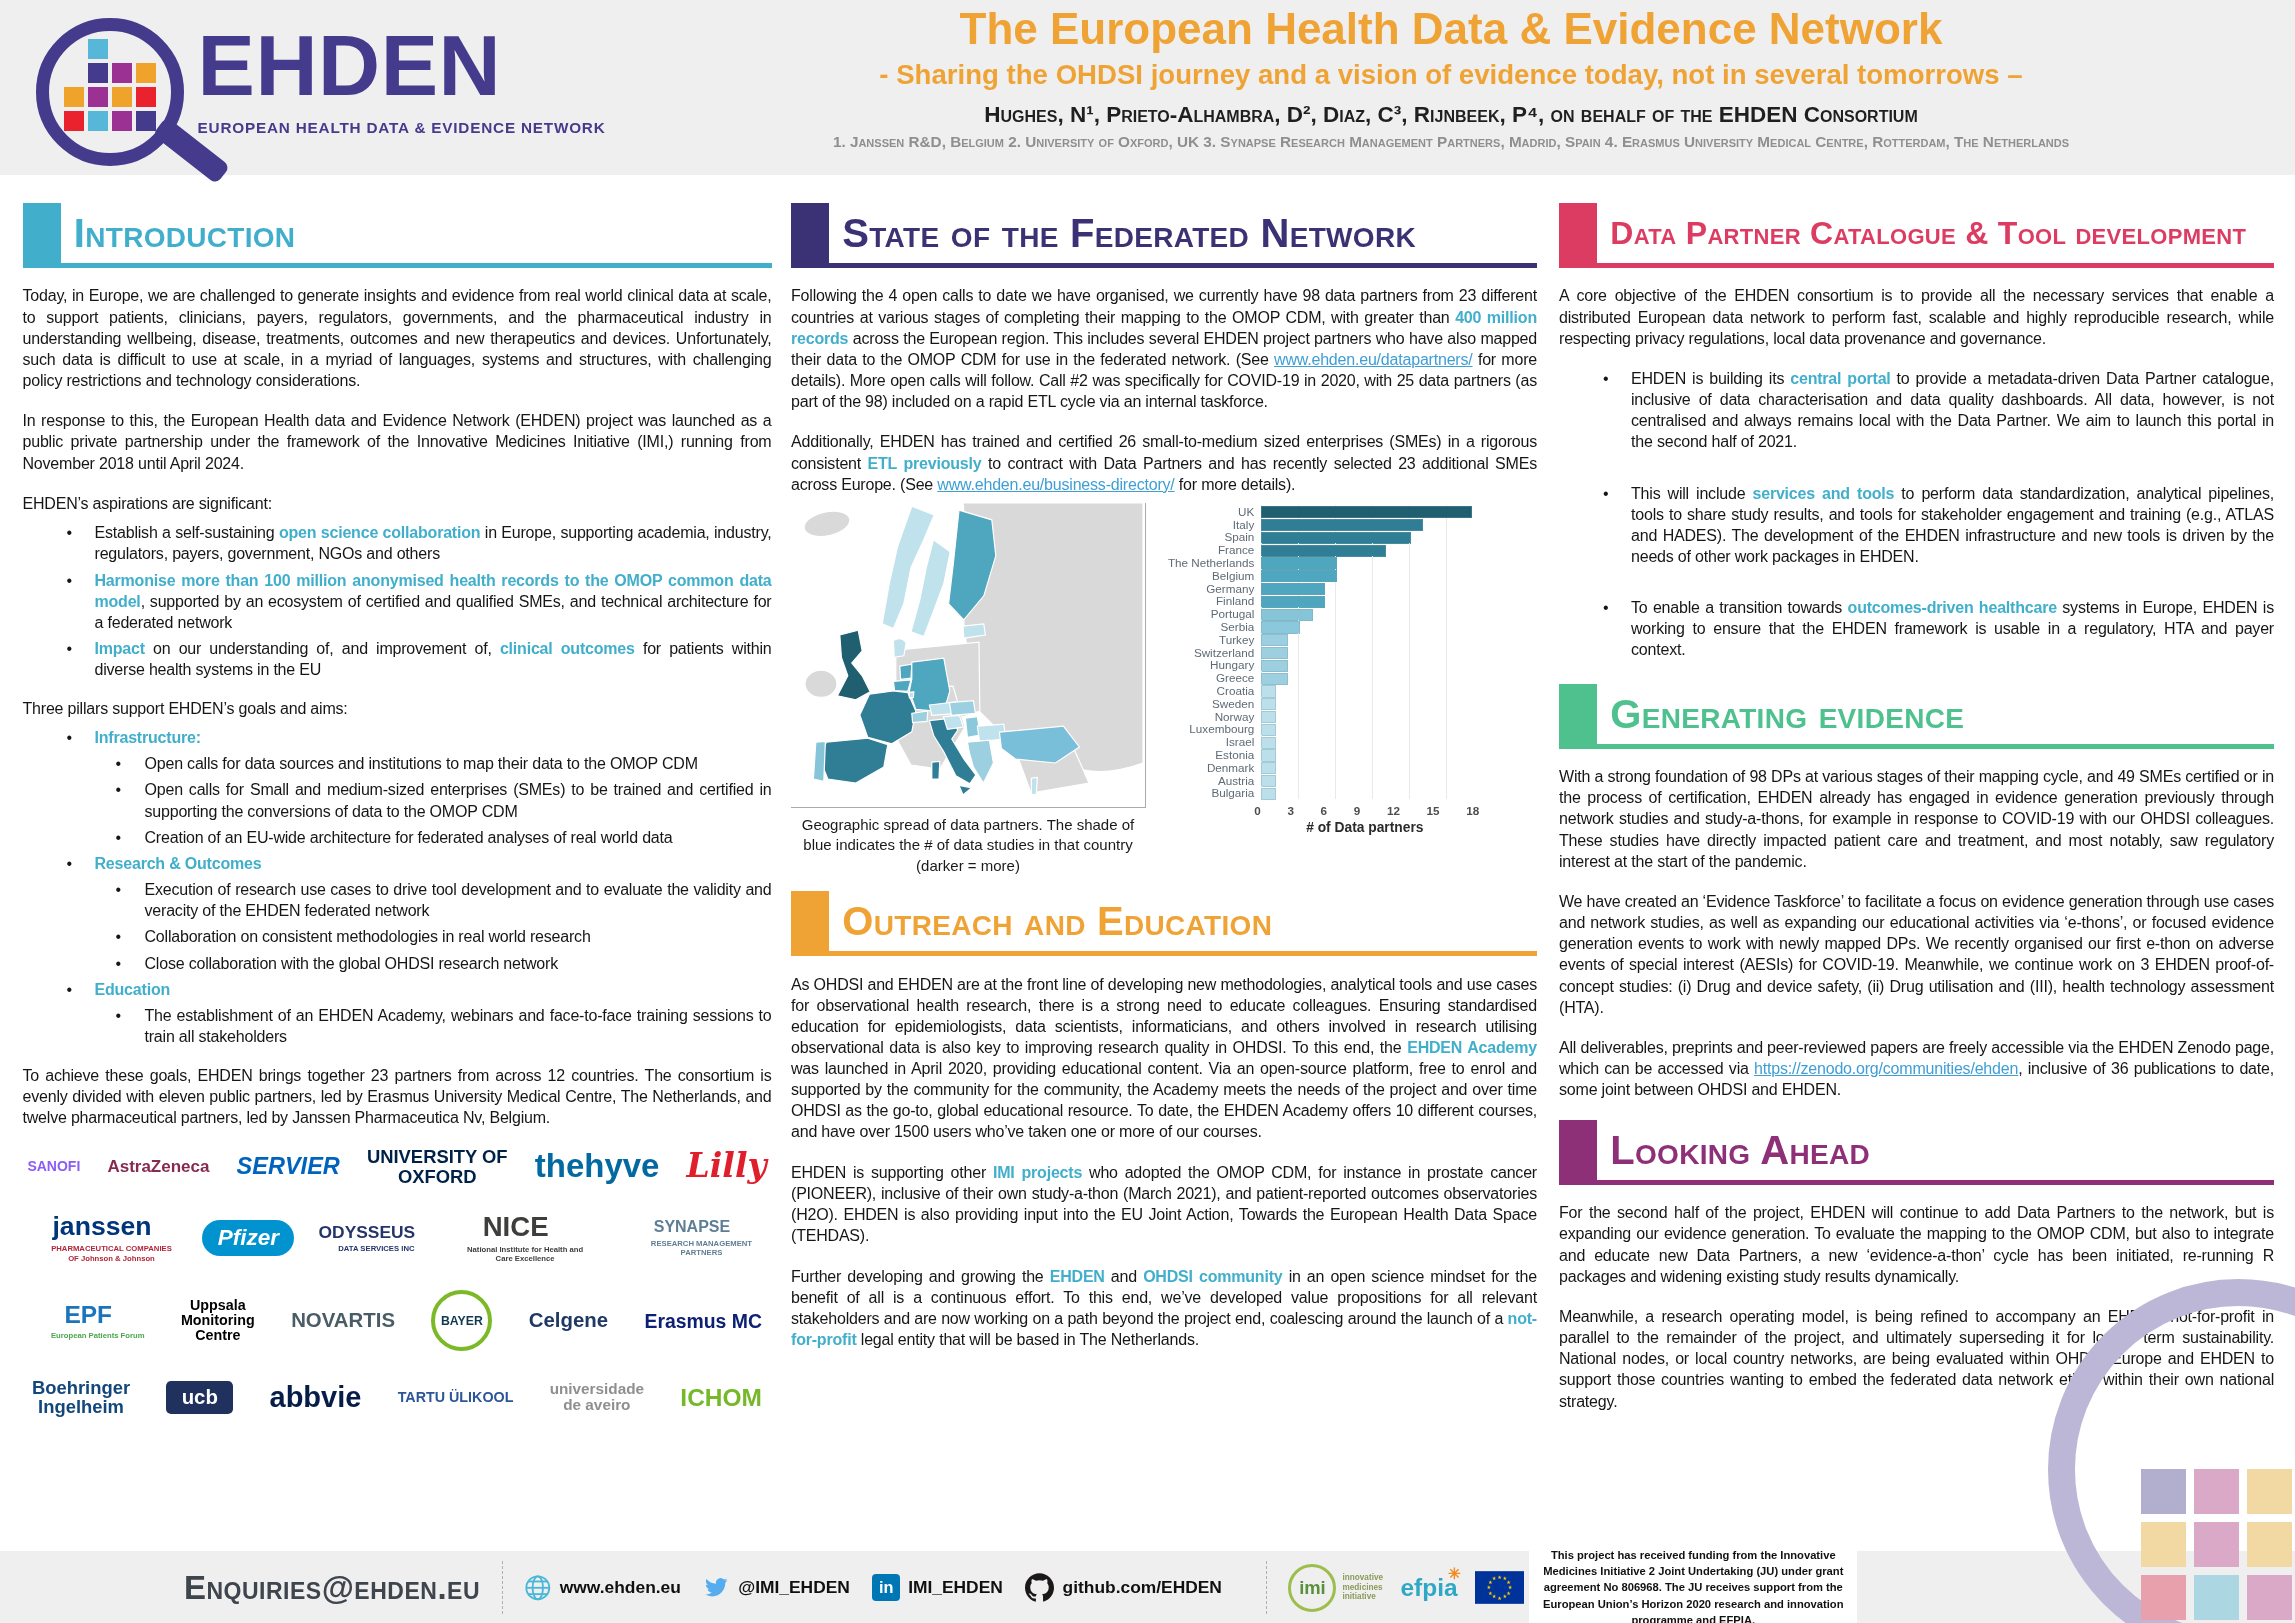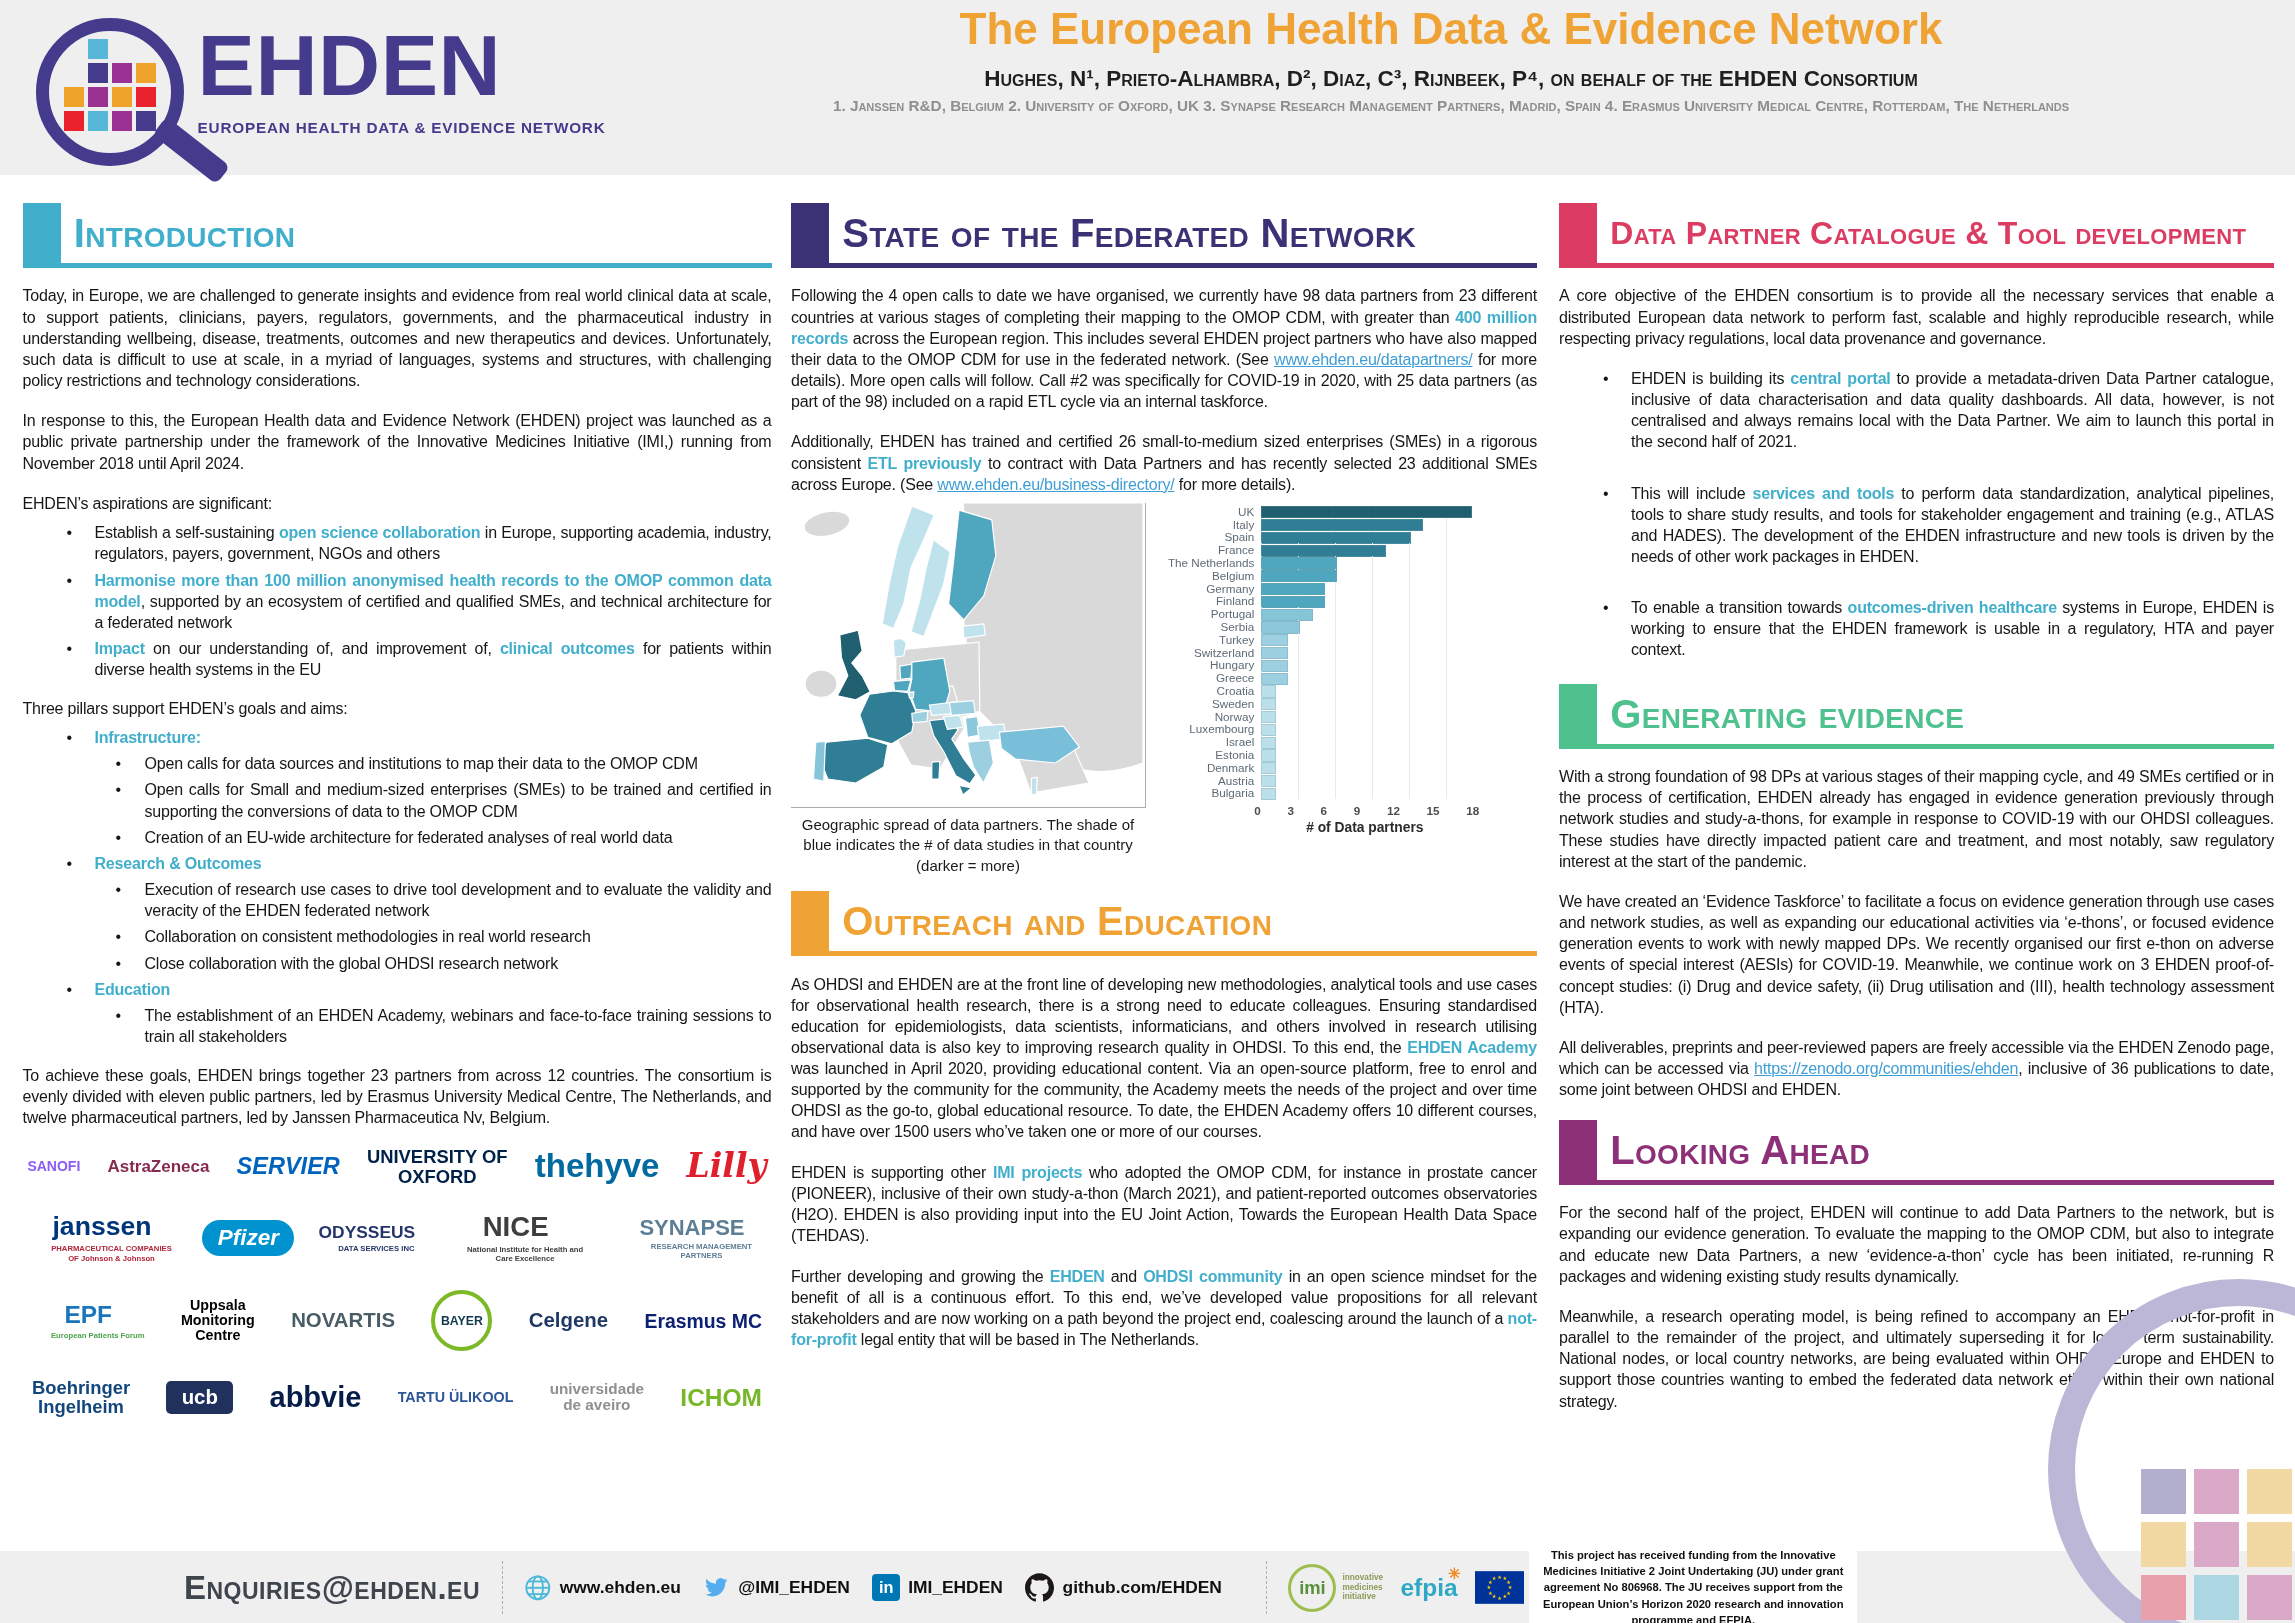--- a/index.html
+++ b/index.html
@@ -121,20 +121,21 @@
           <div class="cell-mag"></div>
           <div class="cell-navy"></div>
       </div>
       <div class="brand-text">
         <div class="brand-acronym">EHDEN</div>
         <div class="brand-tagline">EUROPEAN HEALTH DATA &amp; EVIDENCE NETWORK</div>
       </div>
     </div>
     <div class="header-titles">
       <div class="poster-title">The European Health Data &amp; Evidence Network</div>
+      <div class="poster-subtitle">- Sharing the OHDSI journey and a vision of evidence today, not in several tomorrows –</div>
       <div class="poster-authors">Hughes, N¹, Prieto-Alhambra, D², Diaz, C³, Rijnbeek, P⁴, on behalf of the EHDEN Consortium</div>
       <div class="poster-affiliations">1. Janssen R&amp;D, Belgium 2. University of Oxford, UK 3. Synapse Research Management Partners, Madrid, Spain 4. Erasmus University Medical Centre, Rotterdam, The Netherlands</div>
     </div>
   </div>
 
   <div class="col col-left">
     <section>
       <div class="sec-head" style="border-bottom-color: rgb(65, 175, 204);">
         <div class="sec-square" style="background: rgb(65, 175, 204);"></div>
         <h2 class="sec-title" style="color: rgb(65, 175, 204);">Introduction</h2>
@@ -188,21 +189,21 @@
           <div class="logo-item"><div class="logo-main" style="font-size: 22.5px; background: rgb(0, 147, 208); color: rgb(255, 255, 255); padding: 6.1px 15.3px; border-radius: 31px; display: inline-block; font-style: italic;">Pfizer</div></div>
           <div class="logo-item">
             <div class="logo-main" style="font-size: 17.4px; color: rgb(36, 53, 107);">ODYSSEUS</div>
             <div class="logo-sub" style="color: rgb(36, 53, 107);">DATA SERVICES INC</div>
           </div>
           <div class="logo-item">
             <div class="logo-main" style="font-size: 27.6px; color: rgb(62, 62, 60);">NICE</div>
             <div class="logo-sub" style="color: rgb(62, 62, 60);">National Institute for Health and Care Excellence</div>
           </div>
           <div class="logo-item">
-            <div class="logo-main" style="font-size: 22px; color: rgb(94, 126, 149); text-align: center;">SYNAPSE</div>
+            <div class="logo-main" style="font-size: 16px; color: rgb(94, 126, 149); text-align: center;">SYNAPSE</div>
             <div class="logo-sub" style="color: rgb(94, 126, 149);">RESEARCH MANAGEMENT PARTNERS</div>
           </div>
           <div class="logo-item">
             <div class="logo-main" style="font-size: 24.5px; color: rgb(27, 117, 187);">EPF</div>
             <div class="logo-sub" style="color: rgb(76, 166, 76);">European Patients Forum</div>
           </div>
           <div class="logo-item">
             <div class="logo-main" style="font-size: 14.3px; color: #000000;">Uppsala
 Monitoring
 Centre</div>

